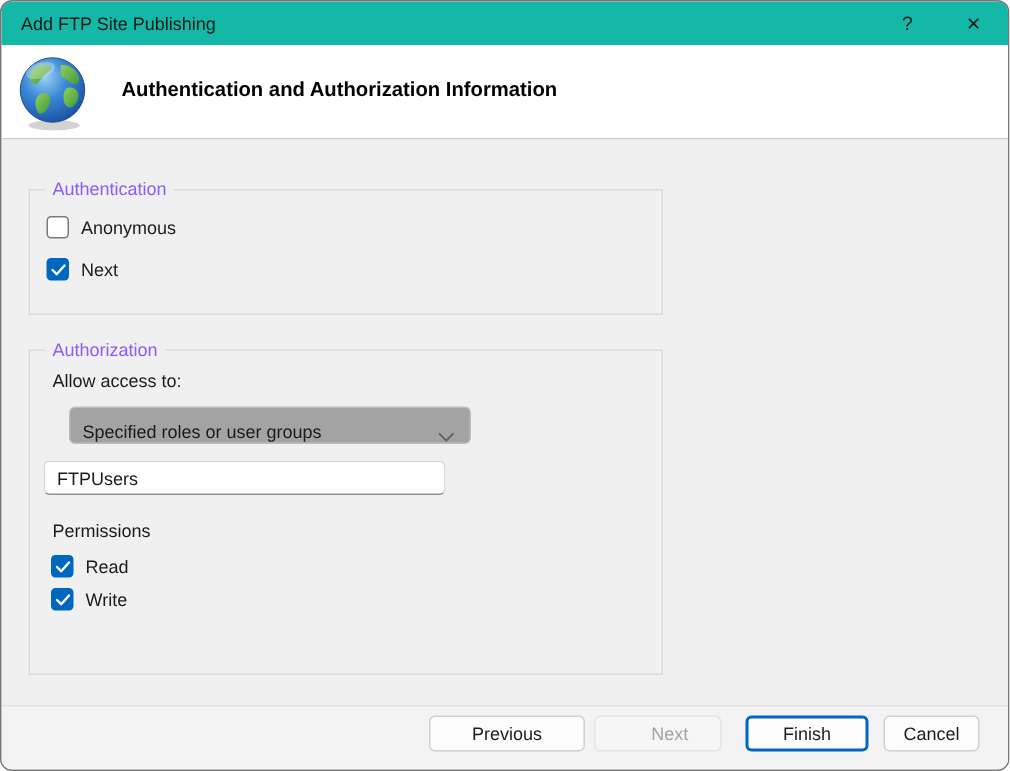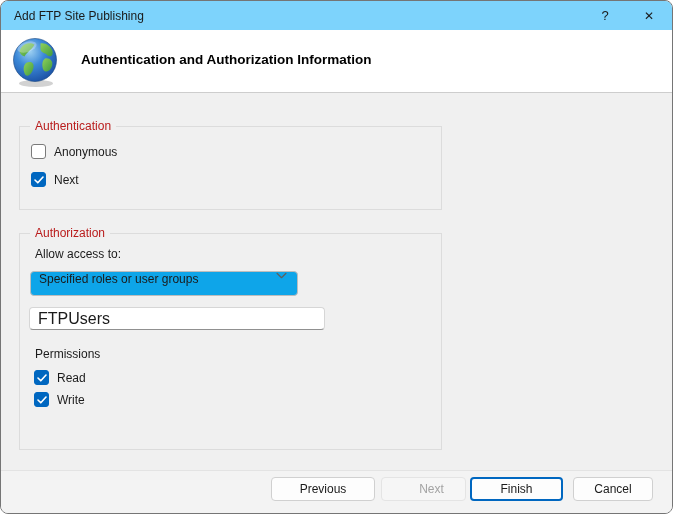--- a/index.html
+++ b/index.html
@@ -12,21 +12,21 @@
   .dialog {
     width: 673px; height: 514px;
     border: 1px solid #757575;
     border-radius: 8px;
     overflow: hidden;
     background: #f0f0f0;
     display: flex; flex-direction: column;
   }
   
   .titlebar {
-    height: 29px; background: #7dd3fc;
+    height: 29px; background: #14b8a6;
     display: flex; align-items: center;
     flex: 0 0 auto;
   }
   .titlebar-title {
     padding-left: 13px; font-size: 12px; color: #1a1a1a;
     flex: 1 1 auto; white-space: nowrap;
   }
   .titlebar-controls { display: flex; height: 100%; }
   .caption-btn {
     width: 42px; height: 100%;
@@ -50,79 +50,79 @@
     height: 377px; background: #f0f0f0;
     position: relative; flex: 0 0 auto;
   }
   .groupbox {
     position: absolute; left: 18px; width: 423px;
     border: 1px solid #dcdcdc; background: transparent;
   }
   .groupbox-label {
     position: absolute; top: -9px; left: 10px;
     background: #f0f0f0; padding: 0 5px;
-    font-size: 12px; color: #b91c1c; line-height: 17px;
+    font-size: 12px; color: #8b5cf6; line-height: 17px;
   }
   .gb-auth { top: 33px; height: 84px; }
   .gb-authz { top: 140px; height: 217px; padding-left: 24px; }
   .check-row { position: absolute; display: flex; align-items: center; gap: 8px; }
   .checkbox {
     width: 15px; height: 15px; border-radius: 3px;
     border: 1px solid #7a7a7a; background: #ffffff;
     display: flex; align-items: center; justify-content: center;
     flex: 0 0 auto;
   }
   .checkbox svg { display: none; }
   .checkbox.checked { background: #0067c0; border-color: #0067c0; }
   .checkbox.checked svg { display: block; }
   .check-label { font-size: 12px; }
   .row-anon { left: 11px; top: 17px; }
   .row-basic { left: 11px; top: 45px; }
   .field-label { position: absolute; font-size: 12px; color: #1b1b1b; }
   .lbl-allow { left: 15px; top: 13px; }
   .lbl-perms { left: 15px; top: 113px; }
   .combobox {
-    position: absolute; left: 10px; top: 37px;
+    position: absolute; left: 26px; top: 37px;
     width: 268px; height: 25px;
-    background: #0ea5e9; border: 1px solid #bdbdbd; border-radius: 4px;
-    display: flex; align-items: flex-start;
+    background: #a3a3a3; border: 1px solid #bdbdbd; border-radius: 4px;
+    display: flex; align-items: flex-end;
     padding: 0 8px; font-size: 12px;
   }
   .combobox-text { flex: 1 1 auto; white-space: nowrap; overflow: hidden; }
   .combobox .chev { flex: 0 0 auto; margin-right: 2px; }
   .textbox {
     position: absolute; left: 9px; top: 73px;
-    width: 296px; height: 23px;
+    width: 268px; height: 23px;
     background: #ffffff;
     border: 1px solid #d6d6d6; border-bottom: 1px solid #909090;
     border-radius: 4px;
     font-family: "Liberation Sans", sans-serif;
-    font-size: 16px; color: #1b1b1b; padding: 0 8px;
+    font-size: 12px; color: #1b1b1b; padding: 0 8px;
     outline: none;
   }
   .row-read { left: 14px; top: 136px; }
   .row-write { left: 14px; top: 158px; }
   
   .footer {
     height: 43px; background: #f3f3f3; border-top: 1px solid #e3e3e3;
     display: flex; justify-content: flex-end; align-items: flex-start;
     padding: 6px 19px 0 0; flex: 0 0 auto;
   }
   .btn {
     height: 24px; border-radius: 4px;
     border: 1px solid #d0d0d0; background: #fdfdfd;
     font-family: "Liberation Sans", sans-serif;
     font-size: 12px; color: #1b1b1b;
     display: flex; align-items: center; justify-content: center;
     cursor: default;
   }
   .btn-previous { width: 104px; }
   .btn-next     { width: 85px; margin-left: 6px; padding-left: 16px; }
-  .btn-finish   { width: 93px; margin-left: 4px; }
-  .btn-cancel   { width: 80px; margin-left: 10px; }
+  .btn-finish   { width: 82px; margin-left: 16px; }
+  .btn-cancel   { width: 64px; margin-left: 10px; }
   .btn.disabled { background: #f6f6f6; border-color: #e4e4e4; color: #a3a3a3; }
   .btn.default  { border: 2px solid #0067c0; background: #fdfdfd; }
 </style>
 </head>
 <body>
 
 <div class="dialog">
 
   <div class="titlebar">
     <div class="titlebar-title">Add FTP Site Publishing</div>

